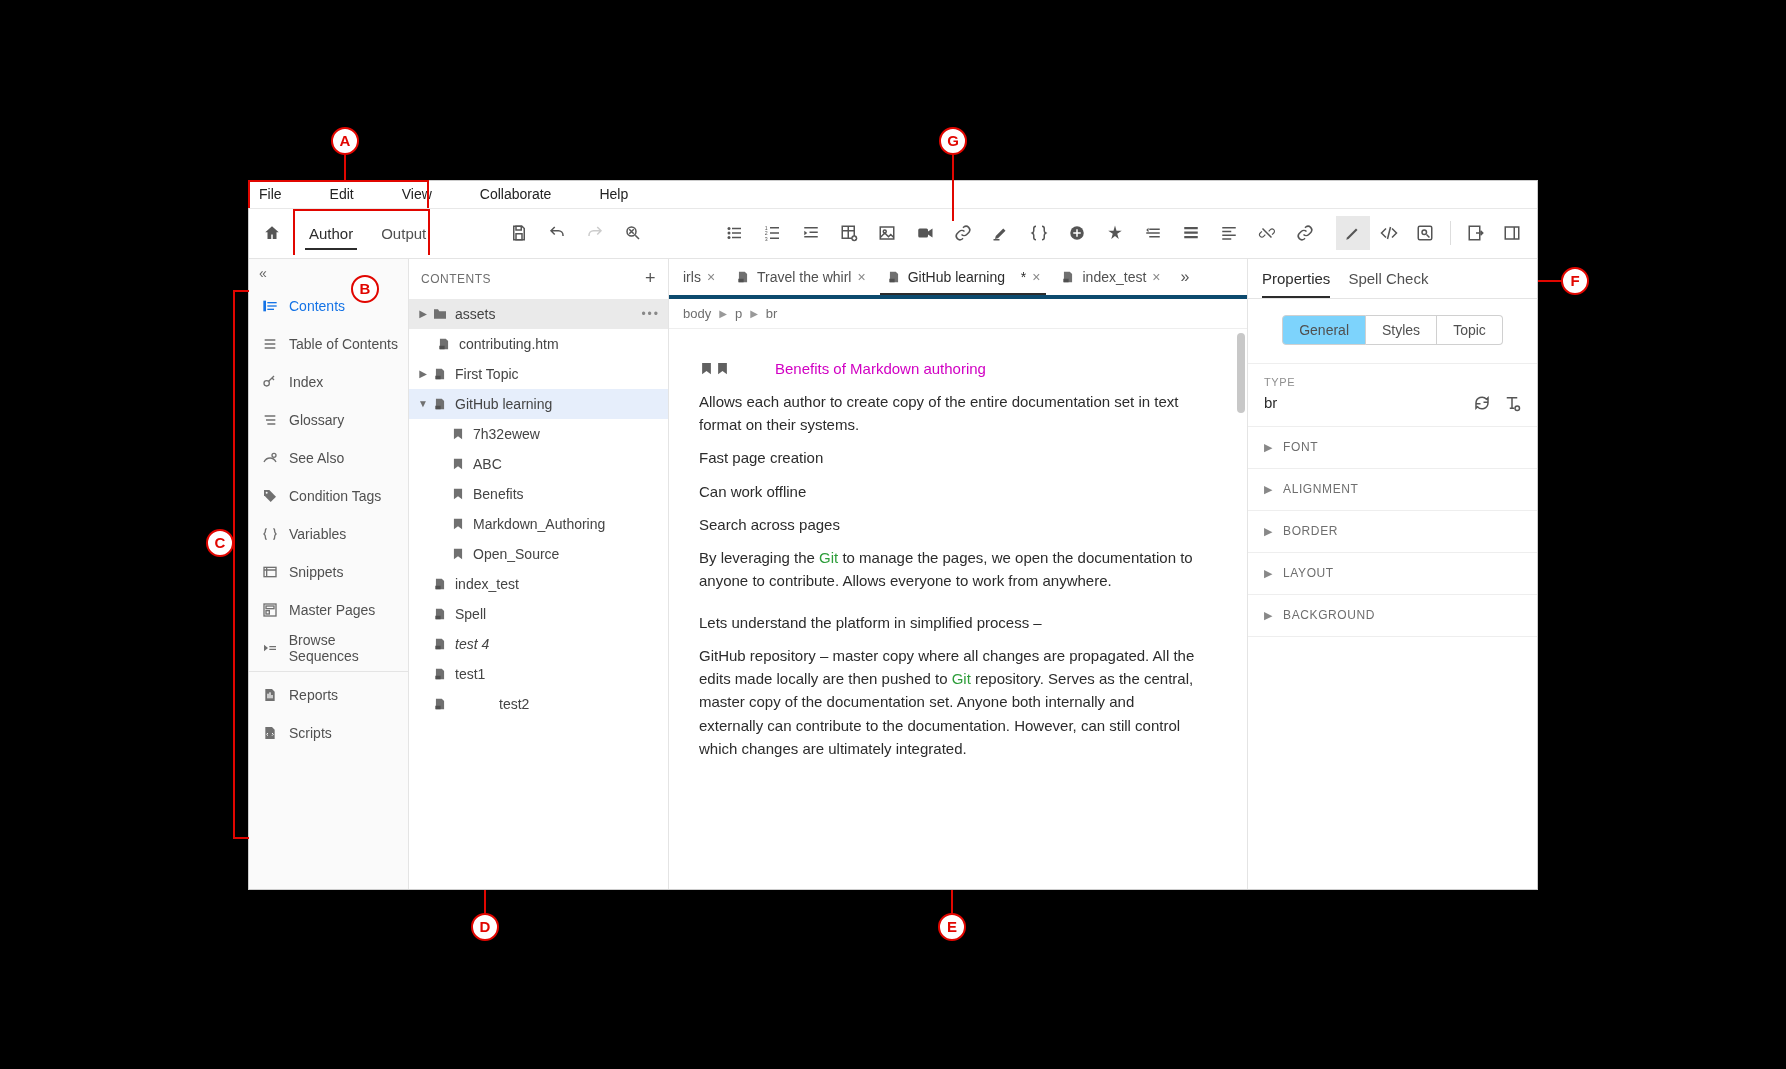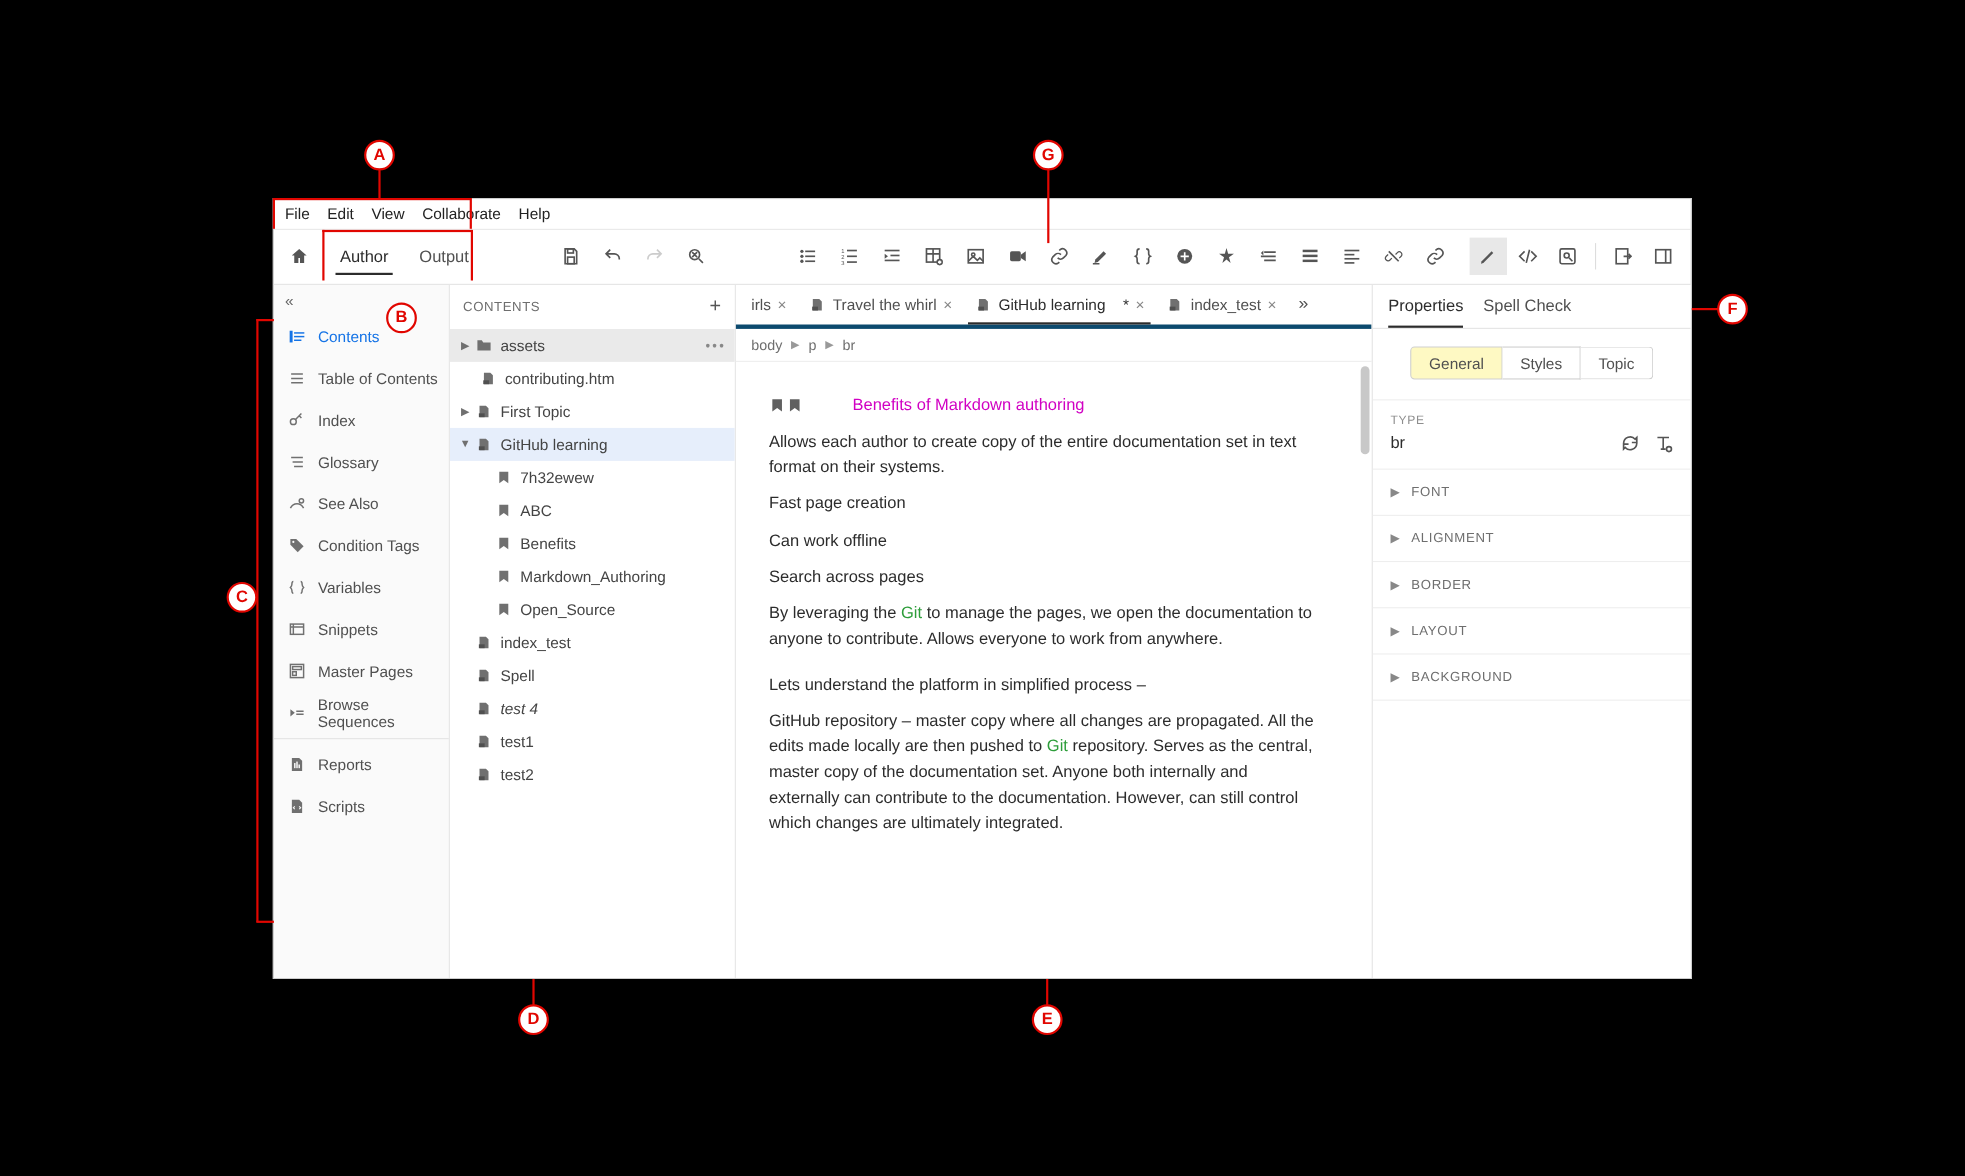--- a/index.html
+++ b/index.html
@@ -5,21 +5,21 @@
 * { margin: 0; padding: 0; box-sizing: border-box; font-family: -apple-system, BlinkMacSystemFont, "Segoe UI", Arial, sans-serif; }
 body { background: #000; display: flex; align-items: center; justify-content: center; min-height: 100vh; }
 .frame { width: 1400px; height: 820px; position: relative; }
 .app { position: absolute; left: 55px; top: 55px; right: 55px; bottom: 55px; background: #fff; display: flex; flex-direction: column; border: 1px solid #ccc; }
 
 
 .annot { position: absolute; width: 28px; height: 28px; border: 2.5px solid #e10600; border-radius: 50%; background: #fff; color: #e10600; font-weight: bold; font-size: 15px; display: flex; align-items: center; justify-content: center; z-index: 100; }
 .annot-line { position: absolute; background: #e10600; z-index: 99; }
 
 
-.menubar { height: 28px; display: flex; align-items: center; padding: 0 2px; font-size: 14px; color: #222; border-bottom: 1px solid #e8e8e8; }
+.menubar { height: 28px; display: flex; align-items: center; padding: 0 2px; font-size: 14px; color: #222; border-bottom: 1px solid #e8e8e8; gap: 32px; }
 .menubar span { padding: 0 8px; cursor: pointer; }
 
 
 .topbar { height: 50px; display: flex; align-items: center; border-bottom: 1px solid #e4e4e4; }
 .mode-tabs { display: flex; align-items: center; height: 100%; justify-content: flex-end; }
 .home-btn { width: 46px; display: flex; align-items: center; justify-content: center; height: 100%; }
 .mode-tab { padding: 0 14px; height: 100%; display: flex; align-items: center; font-size: 15px; color: #505050; cursor: pointer; position: relative; }
 .mode-tab.active { color: #2c2c2c; }
 .mode-tab.active::after { content: ''; position: absolute; bottom: 8px; left: 10px; right: 10px; height: 2px; background: #2c2c2c; }
 .toolbar-icons { display: flex; align-items: center; gap: 4px; padding-left: 30px; flex: 1; }
@@ -79,21 +79,21 @@
 
 .props { width: 290px; border-left: 1px solid #e4e4e4; display: flex; flex-direction: column; background: #fff; }
 .props-tabs { height: 40px; display: flex; align-items: center; gap: 18px; padding: 0 14px; font-size: 15px; color: #505050; border-bottom: 1px solid #e4e4e4; }
 .ptab { height: 100%; display: flex; align-items: center; cursor: pointer; position: relative; }
 .ptab.active { color: #2c2c2c; }
 .ptab.active::after { content: ''; position: absolute; bottom: 0; left: 0; right: 0; height: 2px; background: #2c2c2c; }
 .seg { display: flex; justify-content: center; gap: 0; padding: 16px 0 18px 0; border-bottom: 1px solid #eee; }
 .seg-btn { border: 1px solid #d0d0d0; padding: 6px 16px; font-size: 14px; color: #505050; background: #fff; cursor: pointer; }
 .seg-btn:first-child { border-radius: 4px 0 0 4px; }
 .seg-btn:last-child { border-radius: 0 4px 4px 0; }
-.seg-btn.active { background: #fef9c3; }
+.seg-btn.active { background: #7dd3fc; }
 .seg-btn + .seg-btn { border-left: none; }
 .type-block { padding: 12px 16px 14px 16px; border-bottom: 1px solid #eee; }
 .type-block .lbl { font-size: 11px; letter-spacing: 0.6px; color: #8e8e8e; margin-bottom: 6px; }
 .type-block .val-row { display: flex; align-items: center; justify-content: space-between; }
 .type-block .val { font-size: 15px; color: #2c2c2c; }
 .type-block .tb-icons { display: flex; gap: 12px; color: #555; }
 .accordion { }
 .acc-row { height: 42px; display: flex; align-items: center; gap: 10px; padding: 0 16px; font-size: 12px; letter-spacing: 0.6px; color: #6e6e6e; border-bottom: 1px solid #eee; cursor: pointer; }
 .acc-row .chev { font-size: 11px; color: #888; }
 
@@ -554,21 +554,21 @@
             </div>
           <div class="tree-row" style="padding-left:22px;">
               <span class="tree-icon">
                 <svg width="14" height="14" viewBox="0 0 24 24" fill="#707070">
                   <path d="M5 3h10l4 4v14H5z"></path>
                   <rect x="4" y="15" width="9" height="6" fill="#505050"></rect>
                 </svg>
               </span>
               <span>test1</span>
             </div>
-          <div class="tree-row" style="padding-left:22px;">
+          <div class="tree-row" style="padding-left:22px;gap:44px;">
               <span class="tree-icon">
                 <svg width="14" height="14" viewBox="0 0 24 24" fill="#707070">
                   <path d="M5 3h10l4 4v14H5z"></path>
                   <rect x="4" y="15" width="9" height="6" fill="#505050"></rect>
                 </svg>
               </span>
               <span>test2</span>
             </div>
         </div>
       </div>

